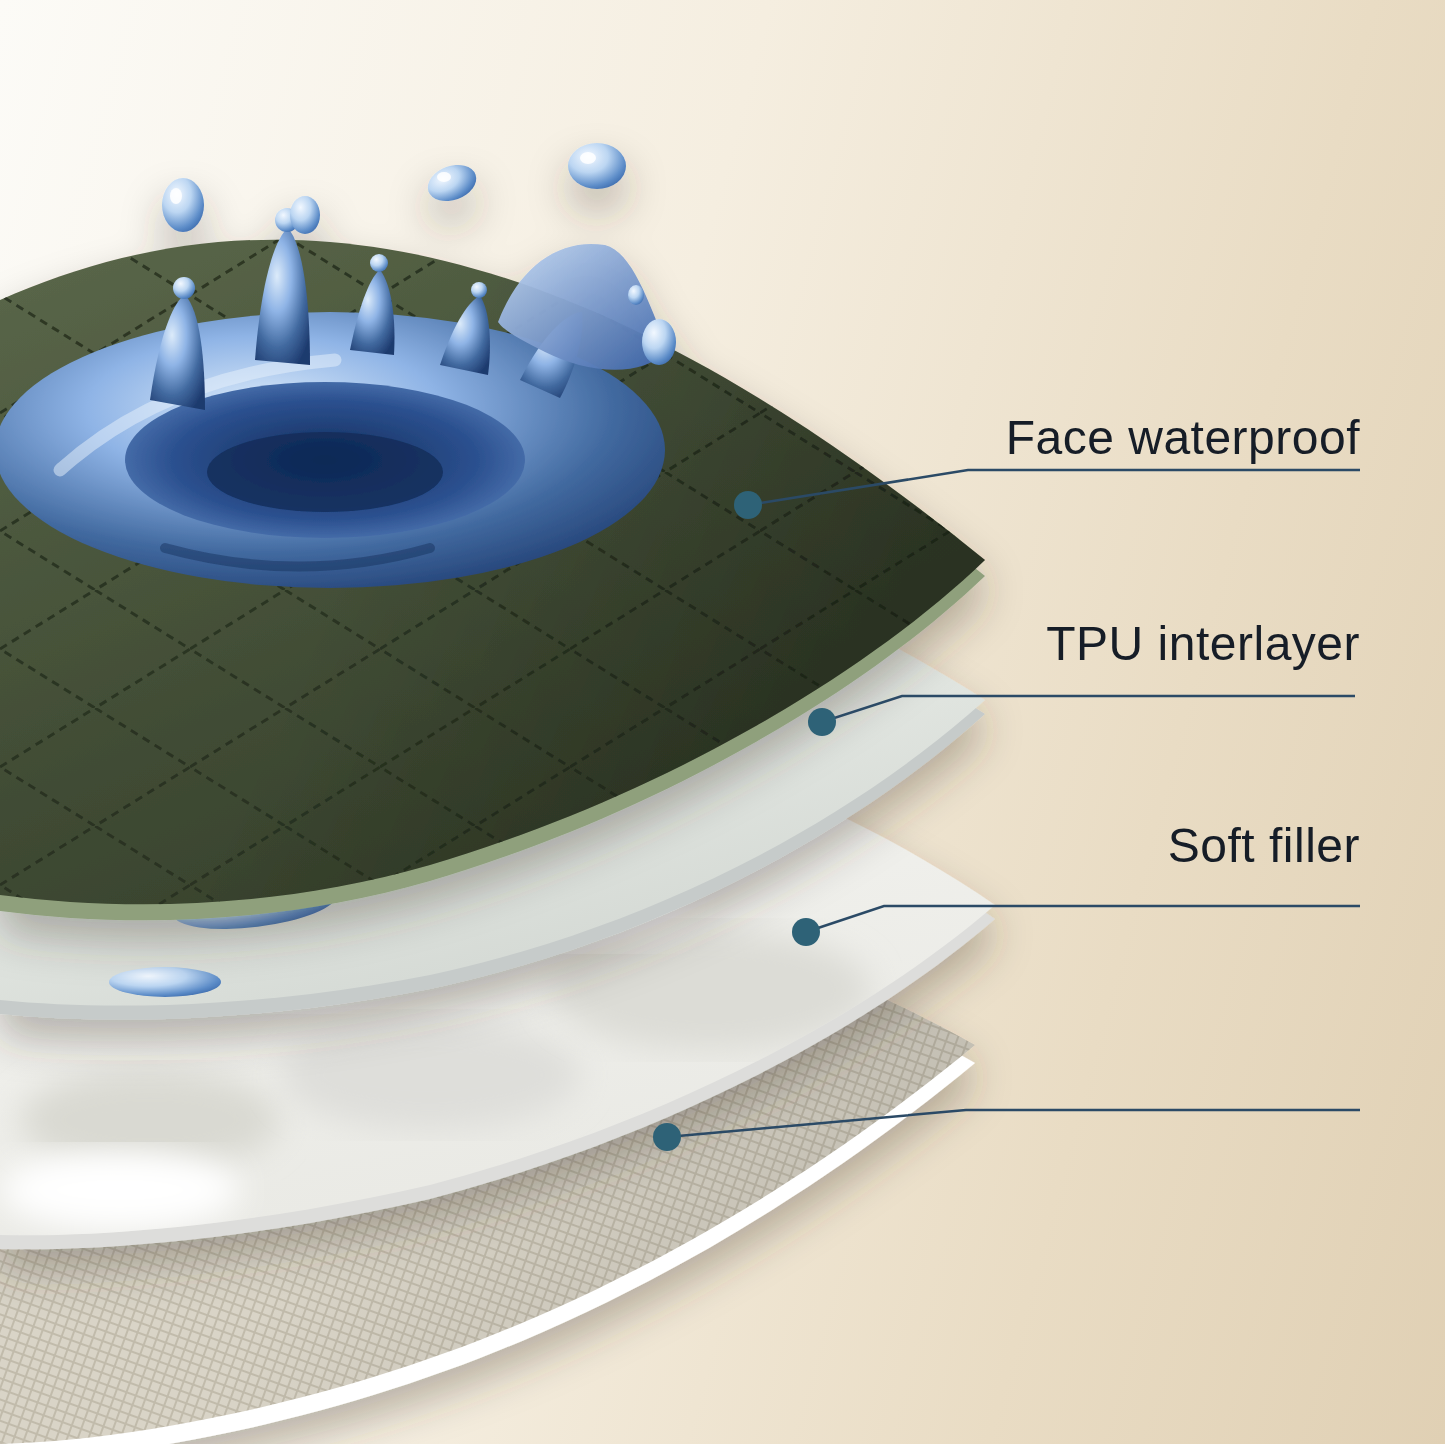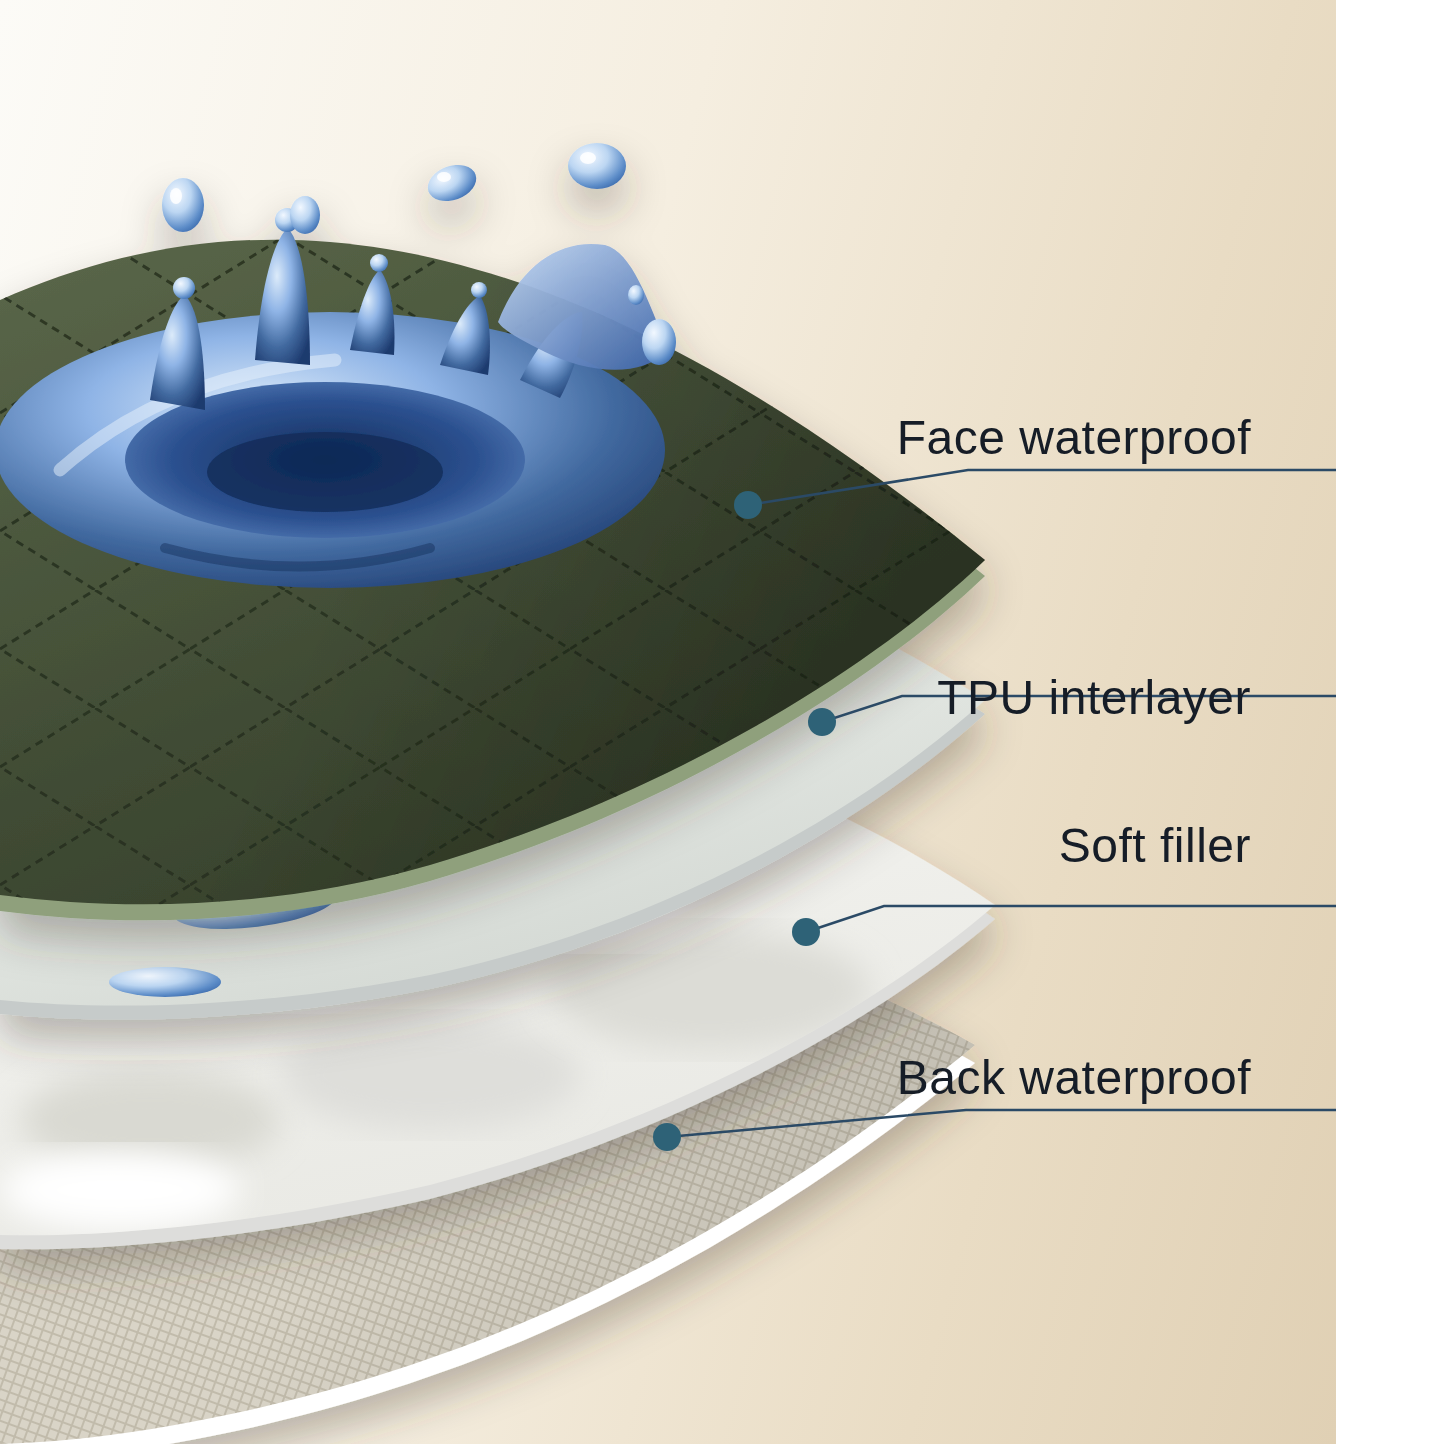--- a/index.html
+++ b/index.html
@@ -1,34 +1,34 @@
 <!DOCTYPE html>
 <html><head>
 <meta charset="utf-8">
 <style>
   html,body{margin:0;padding:0;background:#ffffff;}
   .stage{
     position:relative;
-    width:1336px;height:1444px;
+    width:1445px;height:1444px;
     overflow:hidden;
     background:linear-gradient(105deg,#fcfbf7 0%,#f5eee0 42%,#e9dcc4 75%,#e0d0b4 100%);
     font-family:"Liberation Sans",sans-serif;
   }
   svg.diagram{position:absolute;left:0;top:0;}
   .callout-label{
     position:absolute;
     right:85px;
     font-size:48px;
     font-weight:500;
     color:#161d27;
     letter-spacing:.5px;
     white-space:nowrap;
   }
   .lab-1{top:410px}
-  .lab-2{top:670px}
+  .lab-2{top:616px}
   .lab-3{top:818px}
   .lab-4{top:1050px}
 </style>
 </head>
 <body>
 
 <div class="stage">
 
   <svg class="diagram" width="1445" height="1444" viewBox="0 0 1445 1444">
     <defs>
@@ -184,15 +184,14 @@
       <circle cx="748" cy="505" r="14"></circle>
       <circle cx="822" cy="722" r="14"></circle>
       <circle cx="806" cy="932" r="14"></circle>
       <circle cx="667" cy="1137" r="14"></circle>
     </g>
   </svg>
 
   <div class="callout-label lab-1">Face waterproof</div>
   <div class="callout-label lab-2">TPU interlayer</div>
   <div class="callout-label lab-3">Soft filler</div>
-  <div class="callout-label lab-4">Back waterproof</div>
 
 </div>
 
 </body></html>

